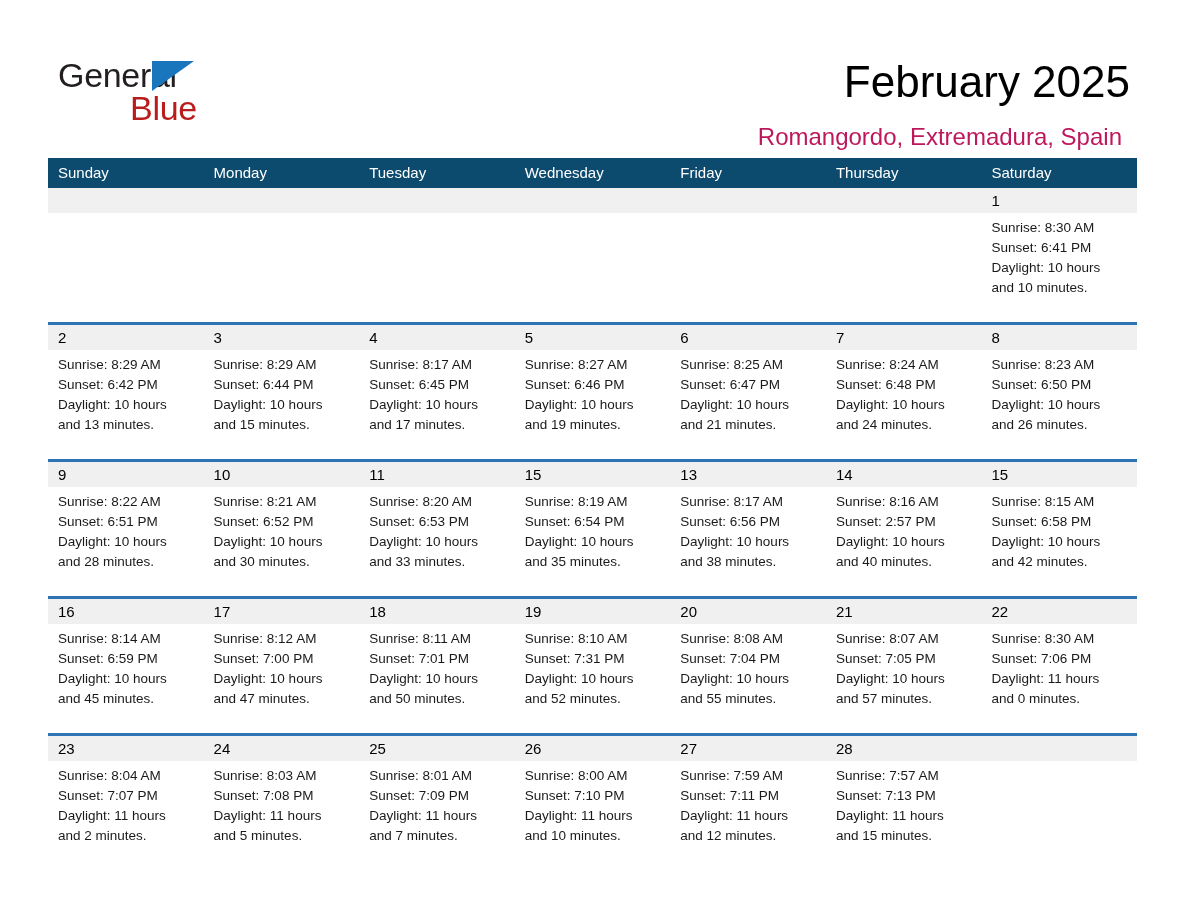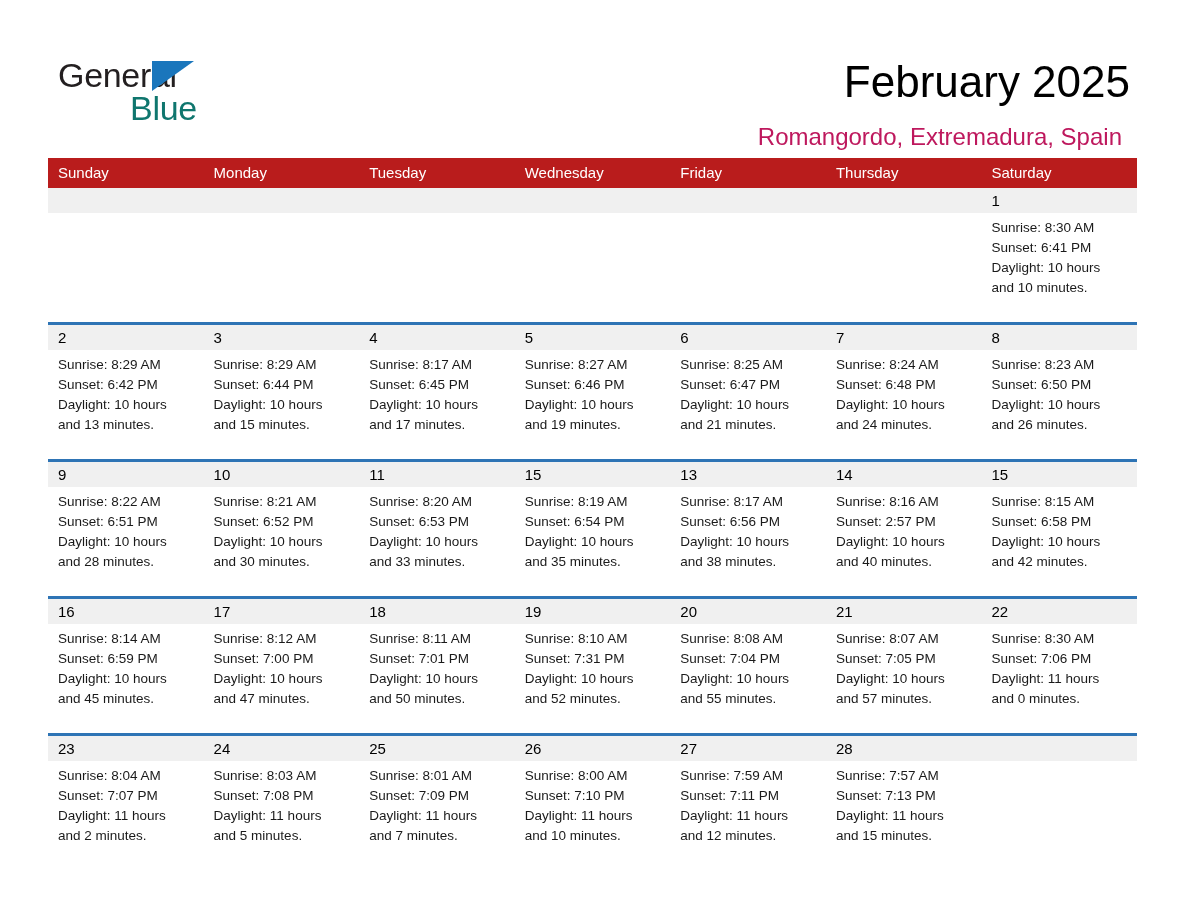--- a/index.html
+++ b/index.html
@@ -53,21 +53,21 @@
     height: 0;
     border-left: 42px solid #1a76bc;
     border-bottom: 30px solid transparent;
   }
   .logo-blue {
     position: absolute;
     left: 72px;
     top: 33px;
     font-size: 34px;
     letter-spacing: -0.3px;
-    color: #0f766e;
+    color: #b91c1c;
     line-height: 40px;
   }
 
   .title-block {
     position: absolute;
     right: 50px;
     top: 48px;
     text-align: right;
     width: 700px;
   }
@@ -89,21 +89,21 @@
 
   
   .calendar {
     position: absolute;
     left: 48px;
     top: 158px;
     width: 1089px;
   }
   .cal-head {
     display: flex;
-    background: #b91c1c;
+    background: #0c4a6e;
     height: 30px;
   }
   .cal-head .hcell {
     flex: 1 1 0;
     color: #ffffff;
     font-size: 15px;
     line-height: 30px;
     padding-left: 10px;
     box-sizing: border-box;
     white-space: nowrap;

